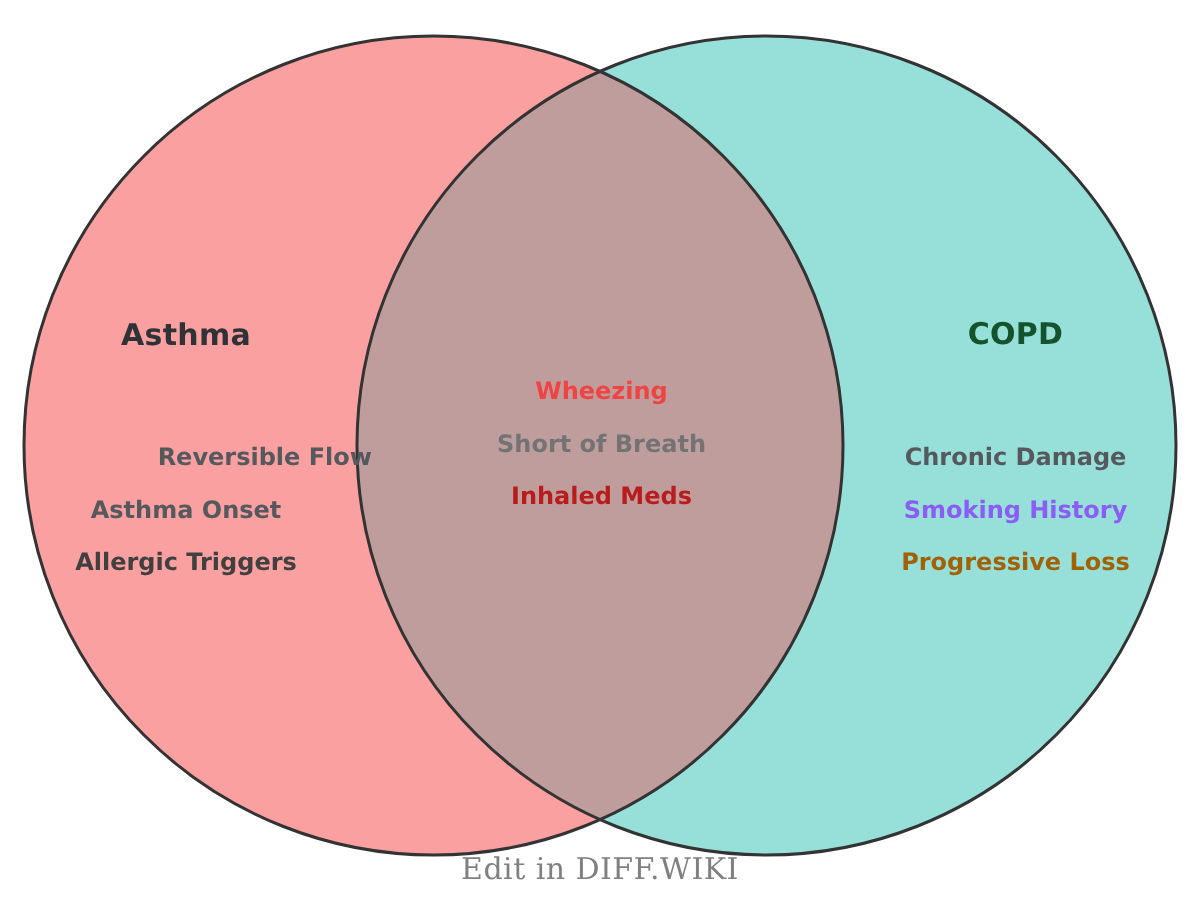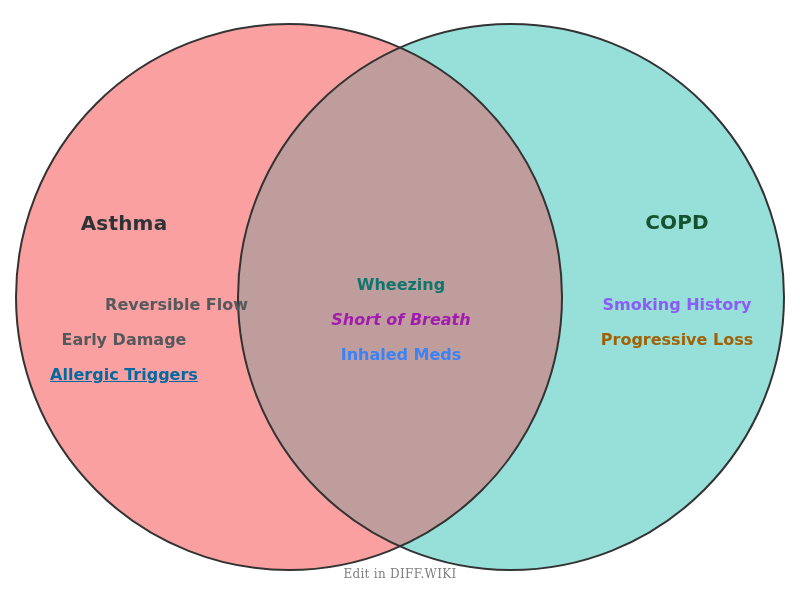--- a/index.html
+++ b/index.html
@@ -69,21 +69,21 @@
   #center-items { left: 401px; top: 243px; width: 240px; }
 
   
   #footer-caption {
     position: absolute;
     left: 0;
     top: 567px;
     width: 800px;
     text-align: center;
     font-family: "DejaVu Serif", serif;
-    font-size: 12px;
+    font-size: 20px;
     color: #808080;
     letter-spacing: 0.3px;
   }
 </style>
 </head>
 <body>
 
 <div id="canvas" style="background: rgb(255, 255, 255);">
 
   <svg class="venn-svg" viewBox="0 0 800 600">
@@ -104,34 +104,35 @@
     <circle id="outline-left" cx="289" cy="297" r="273" fill="none" stroke-width="2" stroke="#333333"></circle>
     <circle id="outline-right" cx="511" cy="297" r="273" fill="none" stroke-width="2" stroke="#333333"></circle>
   </svg>
 
   <div class="label-group" id="left-title">
     <div class="set-title" style="color: rgb(47, 51, 55);">Asthma</div>
   </div>
 
   <div class="label-group" id="left-items">
     <div class="item" style="color: rgb(85, 89, 94); text-align: right;">Reversible Flow</div>
-    <div class="item" style="color: rgb(85, 89, 94);">Early Damage</div>
-    <div class="item" style="color: #0369a1; text-decoration: underline;">Allergic Triggers</div>
+    <div class="item" style="color: rgb(85, 89, 94);">Asthma Onset</div>
+    <div class="item" style="color: #404040;">Allergic Triggers</div>
   </div>
 
   <div class="label-group" id="center-items">
-    <div class="item-center" style="color: #0f766e; margin-top: 24px;">Wheezing</div>
-    <div class="item-center" style="color: #a21caf; font-style: italic;">Short of Breath</div>
-    <div class="item-center" style="color: #3b82f6;">Inhaled Meds</div>
+    <div class="item-center" style="color: #ef4444;">Wheezing</div>
+    <div class="item-center" style="color: #737373;">Short of Breath</div>
+    <div class="item-center" style="color: #b91c1c;">Inhaled Meds</div>
   </div>
 
   <div class="label-group" id="right-title">
     <div class="set-title" style="color: #14532d;">COPD</div>
   </div>
 
   <div class="label-group" id="right-items">
+    <div class="item" style="color: rgb(85, 89, 94);">Chronic Damage</div>
     <div class="item" style="color: #8b5cf6;">Smoking History</div>
     <div class="item" style="color: #a16207;">Progressive Loss</div>
   </div>
 
   <div id="footer-caption" style="color: rgb(128, 128, 128);">Edit in DIFF.WIKI</div>
 
 </div>
 
 </body></html>

